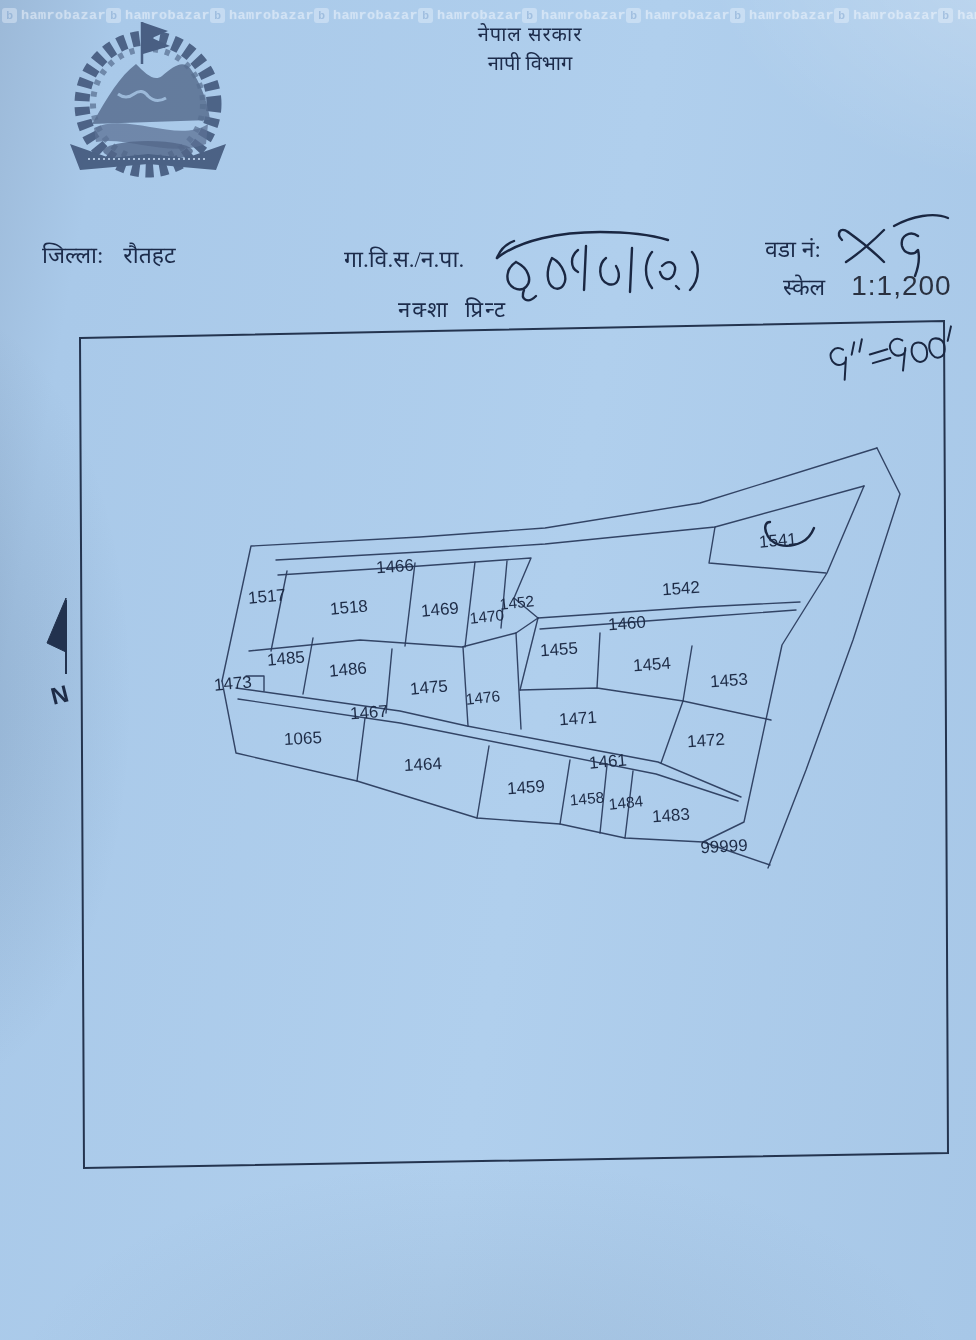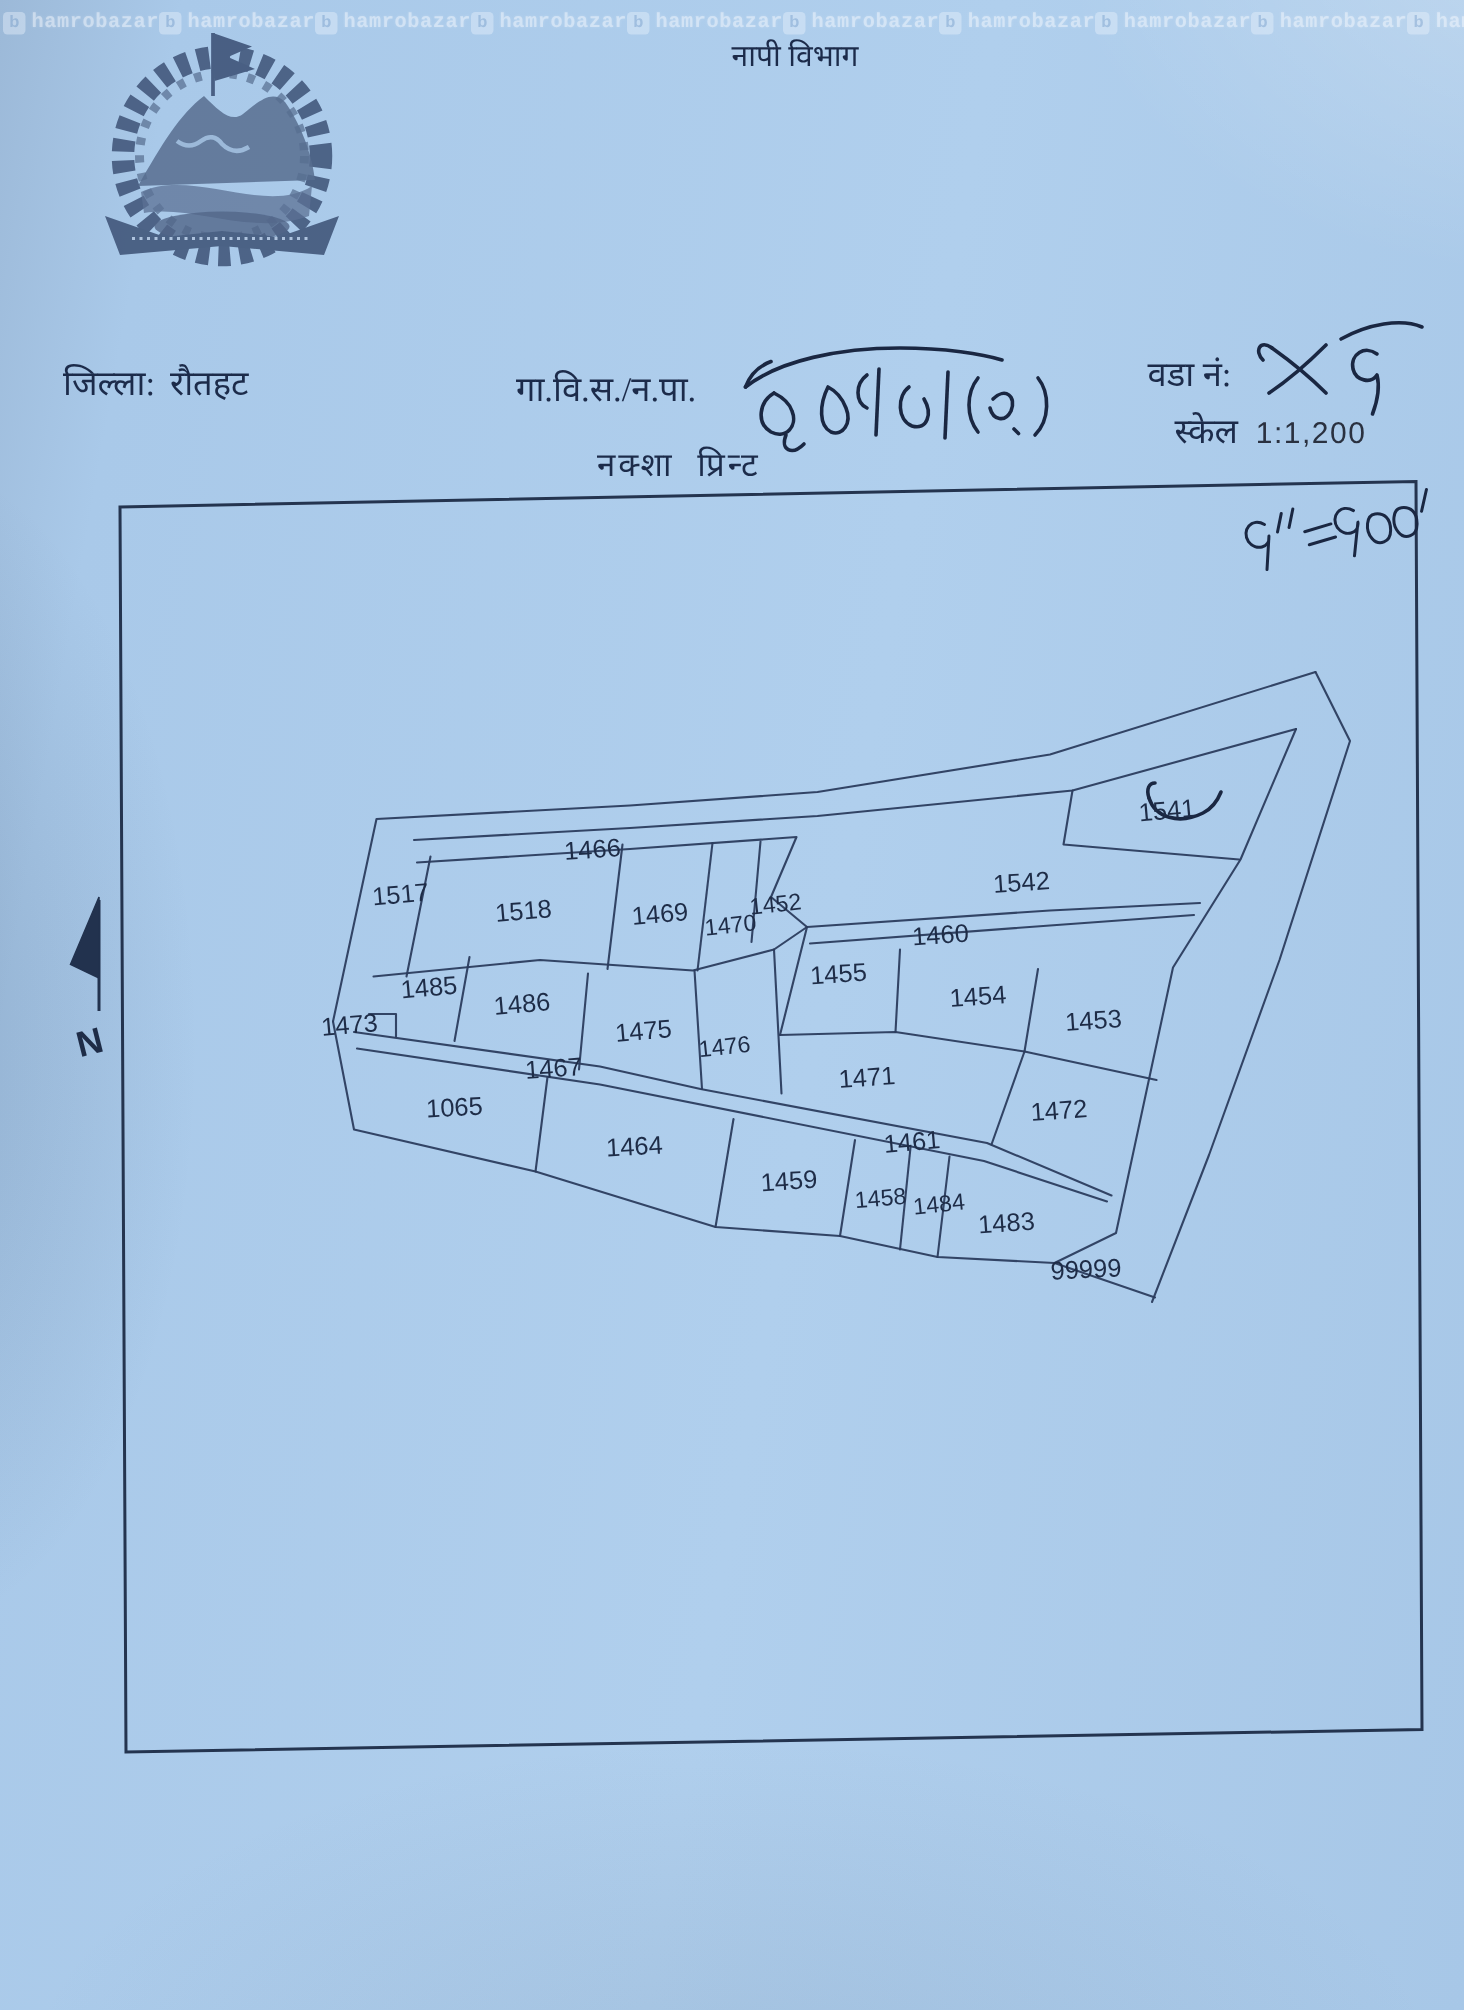--- a/index.html
+++ b/index.html
@@ -15,22 +15,22 @@
   }
   .abs{position:absolute;}
   
   #header{left:300px;top:22px;width:460px;text-align:center;line-height:1.25;}
   .h-gov{font-size:20px;letter-spacing:1px;}
   .h-min{font-size:22px;margin-top:6px;letter-spacing:.5px;}
   .h-dep{font-size:20px;margin-top:4px;}
   .h-off{font-size:34px;margin-top:8px;letter-spacing:2px;}
   
   .fld{font-size:23px;white-space:nowrap;}
-  .fld .val{margin-left:10px;text-align:center;}
-  #scale-line .num{font-family:"Liberation Sans",sans-serif;font-size:20px;color:#2a3140;letter-spacing:1px;margin-left:12px;text-align:center;}
+  .fld .val{margin-left:20px;text-align:center;}
+  #scale-line .num{font-family:"Liberation Sans",sans-serif;font-size:28px;color:#2a3140;letter-spacing:1px;margin-left:26px;text-align:center;}
   #map-print-title{font-size:22px;letter-spacing:2px;font-family:Liberation Mono, monospace;}
   
   svg{display:block;}
   .mapline{fill:none;stroke:#2b3c5e;stroke-width:1.4;stroke-linejoin:round;stroke-linecap:round;opacity:.95;}
   .frame{fill:none;stroke:#24344f;stroke-width:2;}
   .plabel{font-family:"Liberation Sans",sans-serif;font-size:17px;fill:#1e2c47;text-anchor:middle;}
   .plabel.sm{font-size:15.5px;}
   .hand{fill:none;stroke:#1a2742;stroke-width:2.4;stroke-linecap:round;stroke-linejoin:round;}
   .hand.thin{stroke-width:2;}
   .north-shape{fill:#22324e;stroke:#22324e;}
@@ -59,20 +59,21 @@
       <path d="M36,110 C52,82 64,62 80,50 C90,60 98,68 106,62 C118,52 126,46 134,54 C144,68 152,88 154,106 Z" fill="#4c6184" opacity=".85"></path>
       <path d="M62,80 q8,6 16,0 q8,-6 14,2 q8,8 18,2" fill="none" stroke="#aac9e8" stroke-width="3" opacity=".8"></path>
       <path d="M38,114 C72,98 122,130 152,110 L150,130 C112,144 72,122 40,128 Z" fill="#516689" opacity=".75"></path>
       <ellipse cx="92" cy="137" rx="45" ry="10" fill="#46597c" opacity=".8"></ellipse>
       <path d="M14,130 L54,144 L92,140 L130,144 L170,130 L160,156 L92,150 L24,156 Z" fill="#3f5478"></path>
       <path d="M32,145 L152,145" stroke="rgba(195,215,238,.85)" stroke-width="2" stroke-dasharray="2 3" fill="none"></path>
     </g>
   </svg>
 
   <div id="header" class="abs">
+    <div class="h-gov">नेपाल सरकार</div>
     <div class="h-dep">नापी विभाग</div>
   </div>
 
   <div class="abs fld" style="left:42px;top:238px;">
     <span>जिल्ला:</span><span class="val">रौतहट</span>
   </div>
 
   <div class="abs fld" style="left:344px;top:242px;font-family:Liberation Serif, serif;">
     <span>गा.वि.स./न.पा.</span>
   </div>

